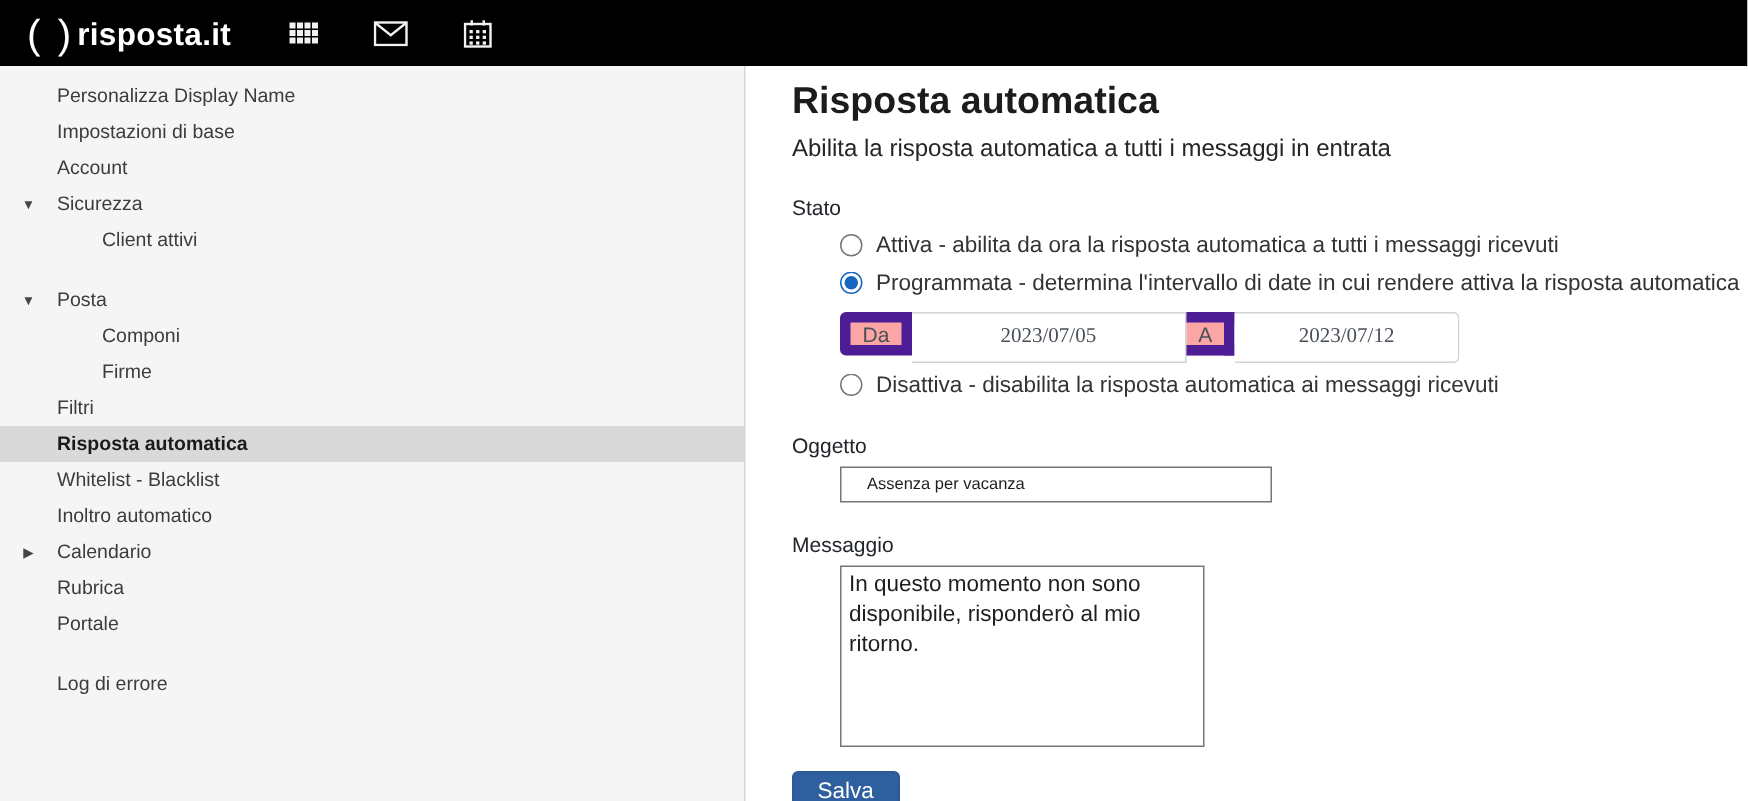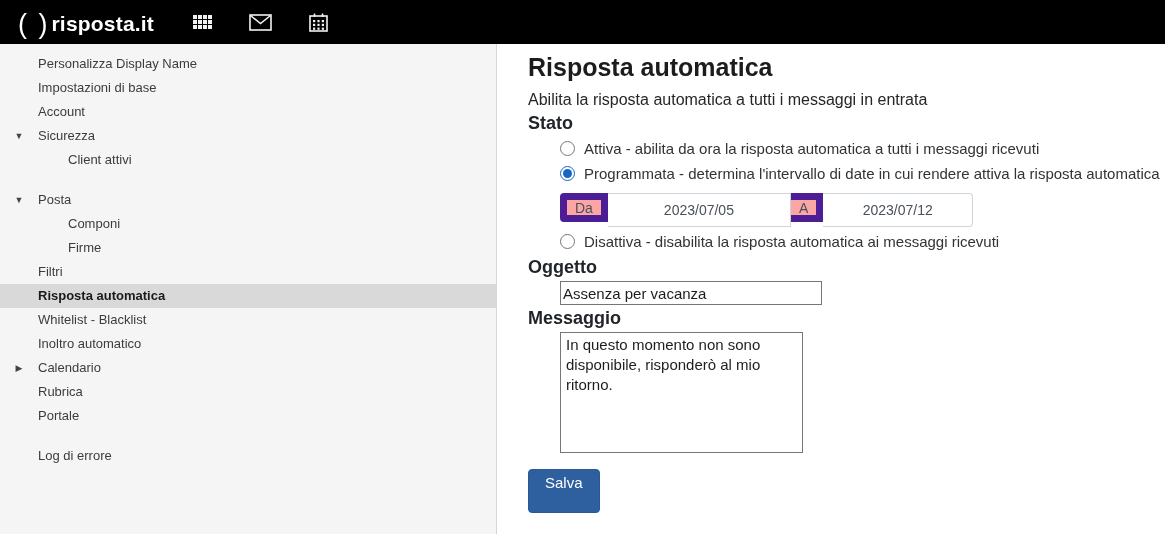--- a/index.html
+++ b/index.html
@@ -44,48 +44,48 @@
   .side-item.selected { background: #d9d9d9; font-weight: 700; color: #1a1a1a; }
   .side-item .arrow {
     position: absolute; left: 12px; top: 0; width: 14px;
     font-size: 9px; color: #444; line-height: 24px; text-align: center;
   }
 
   
   .main { flex: 1; padding: 6px 20px 0 31px; }
   .page-title { font-size: 25px; font-weight: 700; line-height: 34px; margin: 0; color: #1c1c1c; }
   .subtitle { font-size: 16px; color: #262626; margin: 5px 0 0; line-height: 21px; }
-  .field-label { font-size: 18px; font-weight: 700; color: #212529; margin-top: 5px; line-height: 17px; }
+  .field-label { font-size: 14px; font-weight: 400; color: #212529; margin-top: 20px; line-height: 17px; }
   .indent { margin-left: 32px; }
 
   .radio-group { margin-top: 4px; }
   .radio-row { display: flex; align-items: center; height: 25px; }
   .radio-row input[type="radio"] {
     width: 15px; height: 15px; margin: 0 9px 0 0; accent-color: #1665c0; cursor: pointer; flex: none;
   }
   .radio-row label { font-size: 15px; color: #333333; cursor: pointer; white-space: nowrap; }
 
   .date-group { display: flex; height: 29px; margin: 7px 0 7px 0; width: 381px; }
   .dg-addon {
     background: #fca5a5; border: 7px solid #4c1d95; color: #495057;
     font-size: 14px; display: flex; align-items: center; padding: 0 8px; flex: none;
   }
   .dg-addon.first { border-radius: 4px 0 0 4px; }
   .dg-addon.mid { border-left: none; }
   .date-input {
     border: 1px solid #ced4da; border-left: none; text-align: center;
     font-size: 14px; color: #495057; padding: 16px; background: #ffffff; outline: none;
-    font-family: Liberation Sans, sans-serif;
+    font-family: Liberation Serif, serif;
   }
   .date-input.first { width: 183px; }
   .date-input.last { width: 150px; border-radius: 0 4px 4px 0; }
 
   .text-input {
-    display: block; margin: 5px 0 0 32px; width: 262px; height: 24px;
-    border: 1px solid #767676; font-size: 15px; padding: 1px 2px; color: #1e1e1e;
+    display: block; margin: 5px 0 0 32px; width: 288px; height: 24px;
+    border: 1px solid #767676; font-size: 11px; padding: 1px 17px; color: #1e1e1e;
     font-family: "Liberation Sans", sans-serif; outline: none; background: #fff;
   }
   .msg-textarea {
     display: block; margin: 5px 0 0 32px; width: 243px; height: 121px;
     border: 1px solid #767676; font-size: 15px; line-height: 20px; padding: 2px 5px;
     color: #1e1e1e; font-family: "Liberation Sans", sans-serif; resize: none; outline: none; background: #fff;
   }
   .save-btn {
     margin-top: 16px; background: #2e5f9e; color: #ffffff; border: 1px solid #2b5894;
     border-radius: 4px; font-size: 15px; padding: 4px 16px 21px; cursor: pointer;

